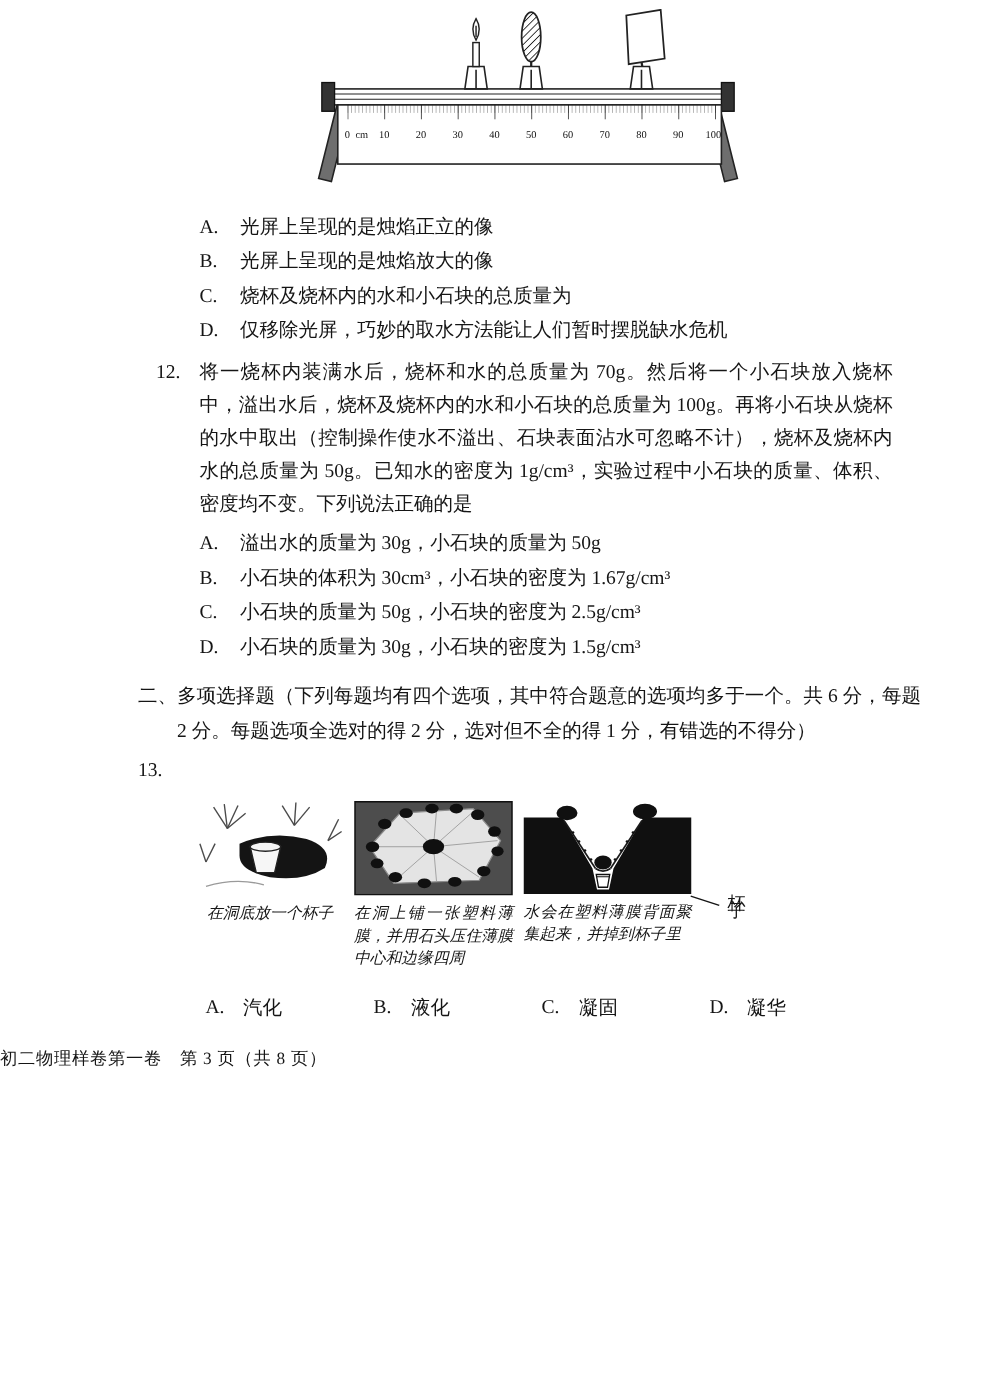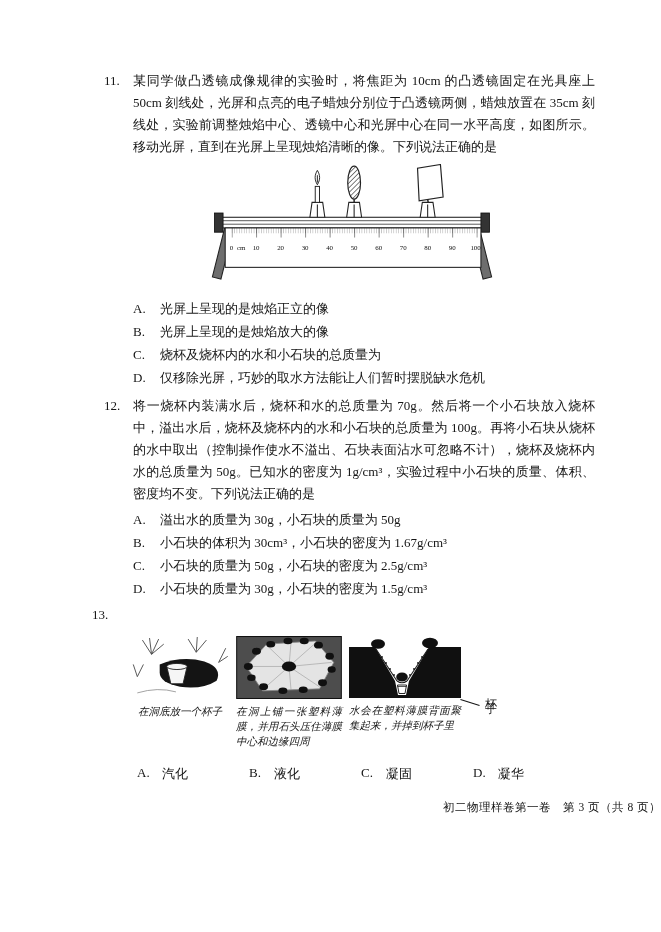--- a/index.html
+++ b/index.html
@@ -56,32 +56,28 @@
     position: absolute; top: 66px; left: -8px;
     width: 20px; height: 0;
     border-top: 1.4px solid #151515;
     transform: rotate(18deg);
   }
 
   .opts-h { display: flex; margin: 16px 0 0 137px; }
   .opt-h { width: 112px; display: flex; }
   .opt-h .opt-label { width: 25px; }
 
-  .footer { margin-top: 17px; text-align: right; font-size: 11.5px; letter-spacing: 0.5px; }
+  .footer { margin-top: 17px; text-align: left; font-size: 11.5px; letter-spacing: 0.5px; }
 </style>
 </head>
 <body>
 
 <div class="page">
 
   <section>
-    <div class="q q11">
-      <span class="q-num">11.</span>
-      <div class="q-text">某同学做凸透镜成像规律的实验时，将焦距为 10cm 的凸透镜固定在光具座上 50cm 刻线处，光屏和点亮的电子蜡烛分别位于凸透镜两侧，蜡烛放置在 35cm 刻线处，实验前调整烛焰中心、透镜中心和光屏中心在同一水平高度，如图所示。移动光屏，直到在光屏上呈现烛焰清晰的像。下列说法正确的是</div>
-    </div>
 
     <div class="diagram">
       <svg class="bench-svg" viewBox="0 0 270 122">
         <defs>
           <pattern id="minor" x="22" y="60" width="2.3" height="5" patternUnits="userSpaceOnUse">
             <line x1="0" y1="0" x2="0" y2="5" stroke="#333" stroke-width="0.45"></line>
           </pattern>
           <pattern id="major" x="22" y="60" width="23" height="9" patternUnits="userSpaceOnUse">
             <line x1="0" y1="0" x2="0" y2="9" stroke="#111" stroke-width="0.9"></line>
           </pattern>
@@ -188,20 +184,21 @@
         <span class="opt-label">C.</span>
         <span class="opt-text">小石块的质量为 50g，小石块的密度为 2.5g/cm³</span>
       </div>
       <div class="opt">
         <span class="opt-label">D.</span>
         <span class="opt-text">小石块的质量为 30g，小石块的密度为 1.5g/cm³</span>
       </div>
     </div>
   </section>
 
+  <div class="section-head">二、多项选择题（下列每题均有四个选项，其中符合题意的选项均多于一个。共 6 分，每题 2 分。每题选项全选对的得 2 分，选对但不全的得 1 分，有错选的不得分）</div>
 
   <section>
     <div class="q q13">
       <span class="q-num">13.</span>
     </div>
 
     <div class="panels">
 
 
       <div class="panel" style="width:98px">

